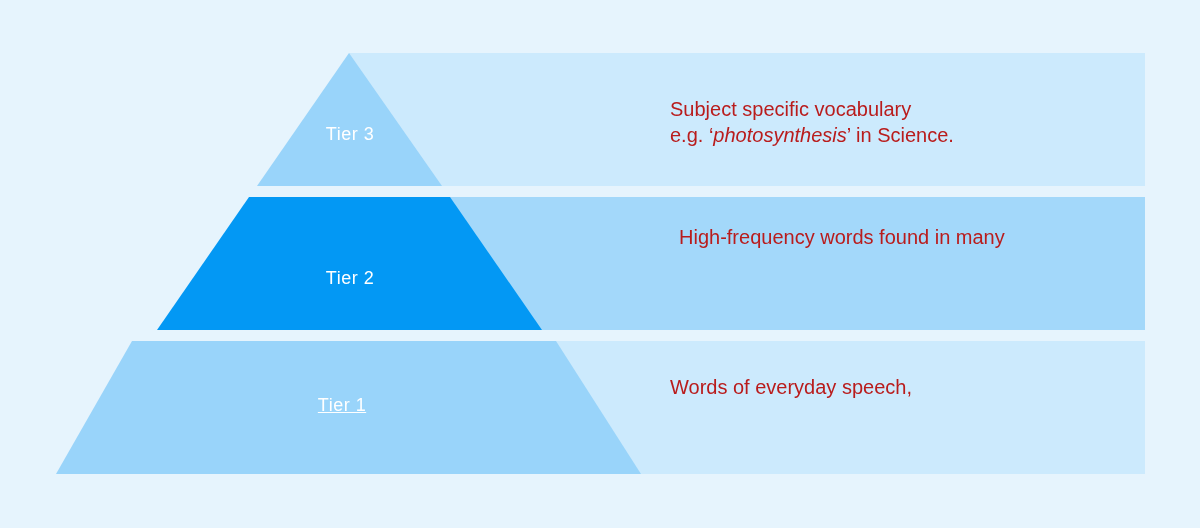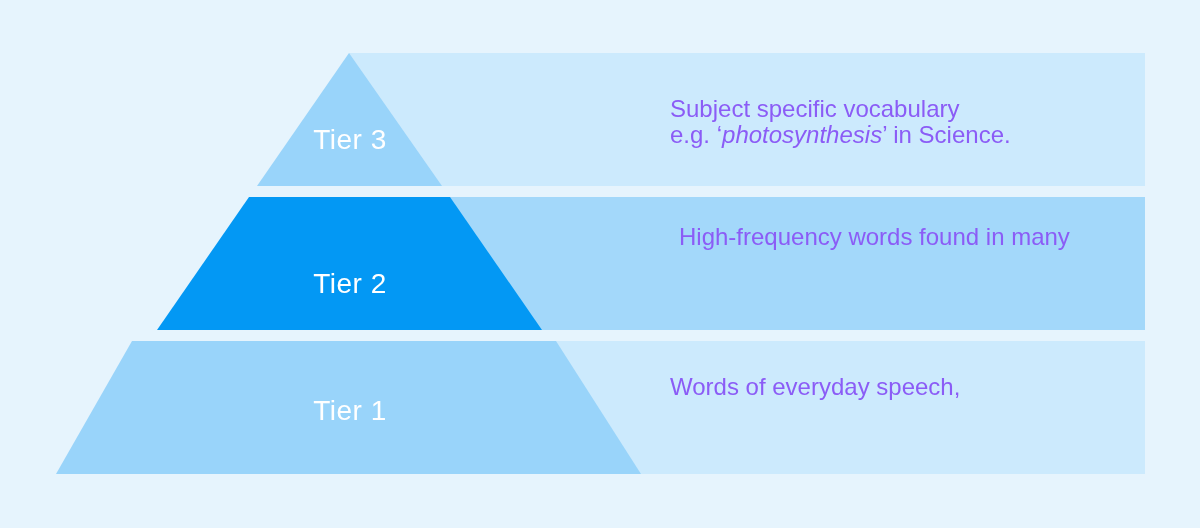--- a/index.html
+++ b/index.html
@@ -1,40 +1,40 @@
 <!DOCTYPE html>
 <html><head>
 <meta charset="utf-8">
 <style>
   html, body { margin:0; padding:0; }
   body { width:1200px; height:528px; background:#E6F4FD; position:relative; overflow:hidden;
          font-family:"Liberation Sans","DejaVu Sans",sans-serif; }
   .band { position:absolute; left:349px; width:796px; height:133px; }
   .pyr { position:absolute; left:0; top:0; }
-  .tier-label { position:absolute; color:#FFFFFF; font-size:28px; letter-spacing:0.5px;
+  .tier-label { position:absolute; color:#FFFFFF; font-size:18px; letter-spacing:0.5px;
                 transform:translateX(-50%); white-space:nowrap; }
-  .desc { position:absolute; left:670px; color:#8b5cf6; font-size:24px; line-height:26px; }
+  .desc { position:absolute; left:670px; color:#b91c1c; font-size:20px; line-height:26px; }
   .desc i { font-style:italic; }
 </style>
 </head>
 <body>
 
 <div class="band" style="top:53px;background:#CCEAFD;"></div>
 <div class="band" style="top:197px;background:#A3D8FA;"></div>
 <div class="band" style="top:341px;background:#CCEAFD;"></div>
 
 <svg class="pyr" width="1200" height="528">
   <polygon points="349,53 442,186 257,186" fill="#99D4FA"></polygon>
   <polygon points="249,197 450,197 542,330 157,330" fill="#0398F4"></polygon>
   <polygon points="132,341 556,341 641,474 56,474" fill="#99D4FA"></polygon>
 </svg>
 
 <div class="tier-label" style="left:350px;top:124px;">Tier 3</div>
 <div class="tier-label" style="left:350px;top:268px;">Tier 2</div>
-<div class="tier-label" style="left:350px;top:395px;">Tier 1</div>
+<div class="tier-label" style="left:342px;top:395px;text-decoration:underline;">Tier 1</div>
 
 <div class="desc" style="top:96px;">
   <div>Subject specific vocabulary</div>
   <div><span>e.g. ‘</span><i>photosynthesis</i><span>’ in Science.</span></div>
 </div>
 
 <div class="desc" style="top:224px;margin-left:9px;">
   <div>High-frequency words found in many</div>
 </div>
 

